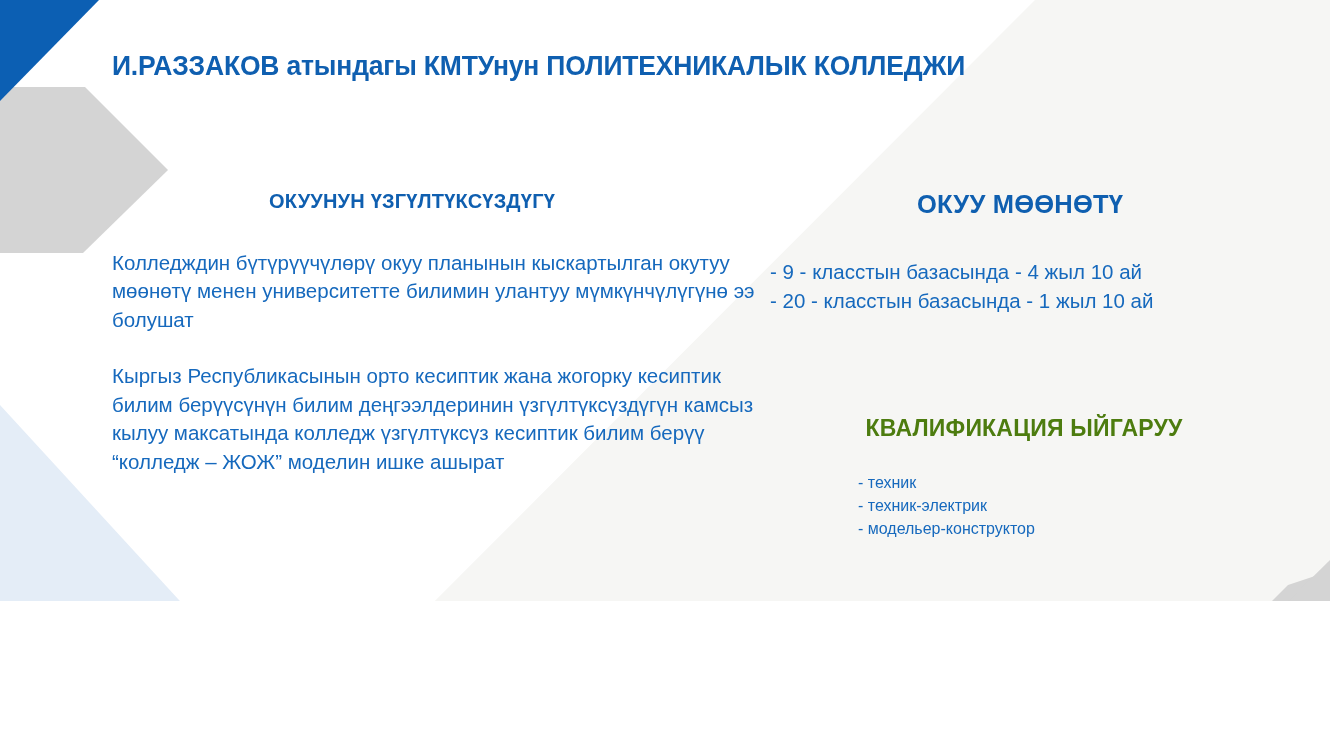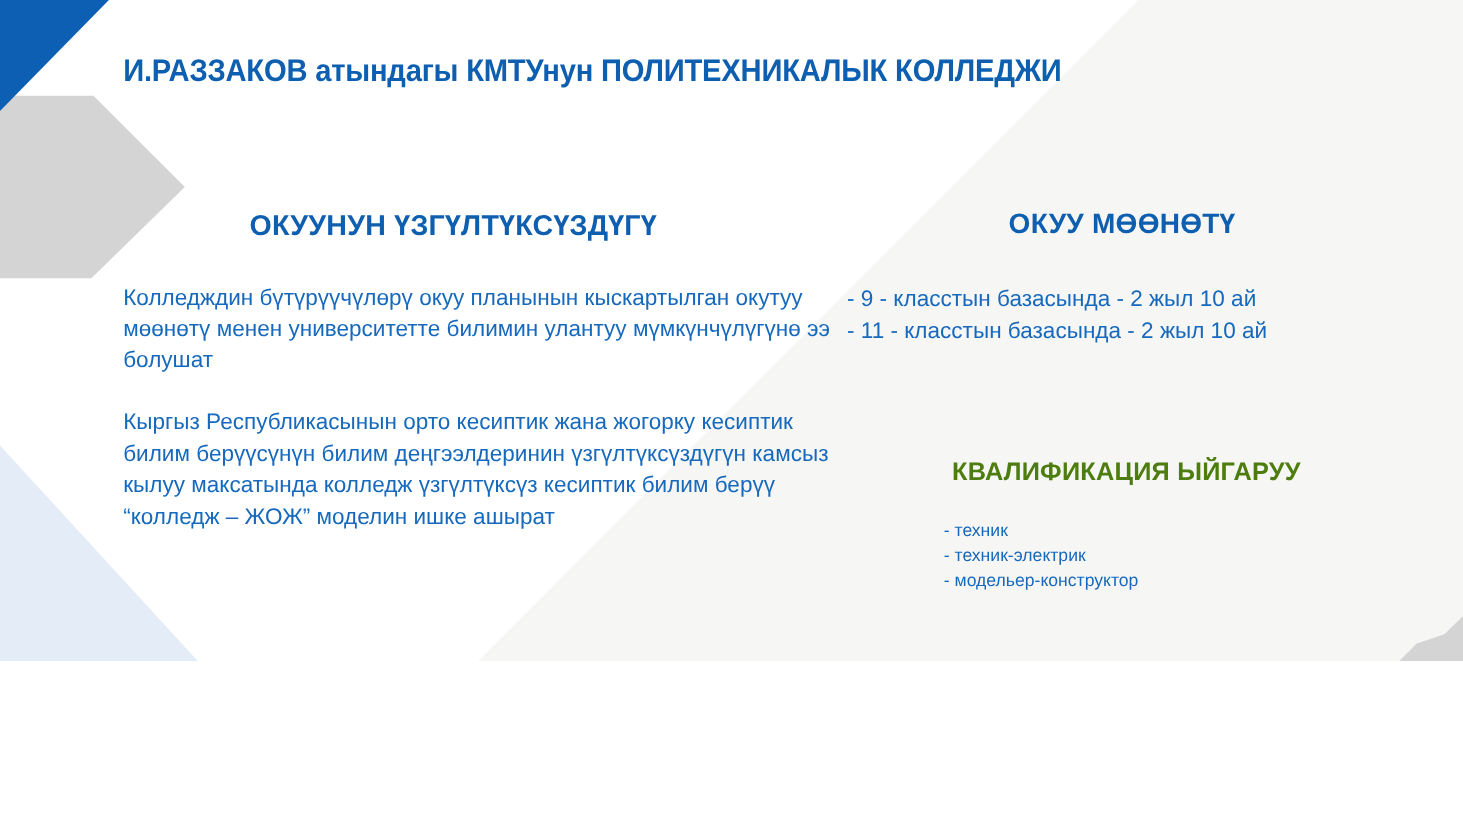--- a/index.html
+++ b/index.html
@@ -42,21 +42,21 @@
   }
 
   
   .col-left {
     position: absolute;
     left: 112px;
     top: 190px;
     width: 660px;
   }
   .head-left {
-    font-size: 26px;
+    font-size: 20px;
     font-weight: 700;
     color: #0f5fb0;
     text-align: center;
     letter-spacing: 0.2px;
     margin: 0 0 36px 0;
     padding-right: 60px;
   }
   .para {
     font-size: 20.5px;
     line-height: 1.39;
@@ -155,22 +155,22 @@
 
   <div class="col-left">
     <div class="head-left">ОКУУНУН ҮЗГҮЛТҮКСҮЗДҮГҮ</div>
     <p class="para">Колледждин  бүтүрүүчүлөрү окуу планынын кыскартылган окутуу мөөнөтү менен университетте  билимин улантуу мүмкүнчүлүгүнө ээ болушат</p>
     <p class="para">Кыргыз Республикасынын орто кесиптик жана жогорку кесиптик билим берүүсүнүн билим деңгээлдеринин үзгүлтүксүздүгүн камсыз кылуу максатында колледж үзгүлтүксүз  кесиптик билим берүү “колледж – ЖОЖ” моделин ишке ашырат</p>
   </div>
 
   <div class="col-right">
     <div class="head-right">ОКУУ МӨӨНӨТҮ</div>
     <div class="terms">
-      <div>- 9 - класстын базасында - 2 жыл 10 ай</div>
-      <div>- 11 - класстын базасында - 2 жыл 10 ай</div>
+      <div>- 9 - класстын базасында - 4 жыл 10 ай</div>
+      <div>- 20 - класстын базасында - 1 жыл 10 ай</div>
     </div>
 
     <div class="head-qual">КВАЛИФИКАЦИЯ ЫЙГАРУУ</div>
     <div class="quals">
       <div>- техник</div>
       <div>- техник-электрик</div>
       <div>- модельер-конструктор</div>
     </div>
   </div>
 

